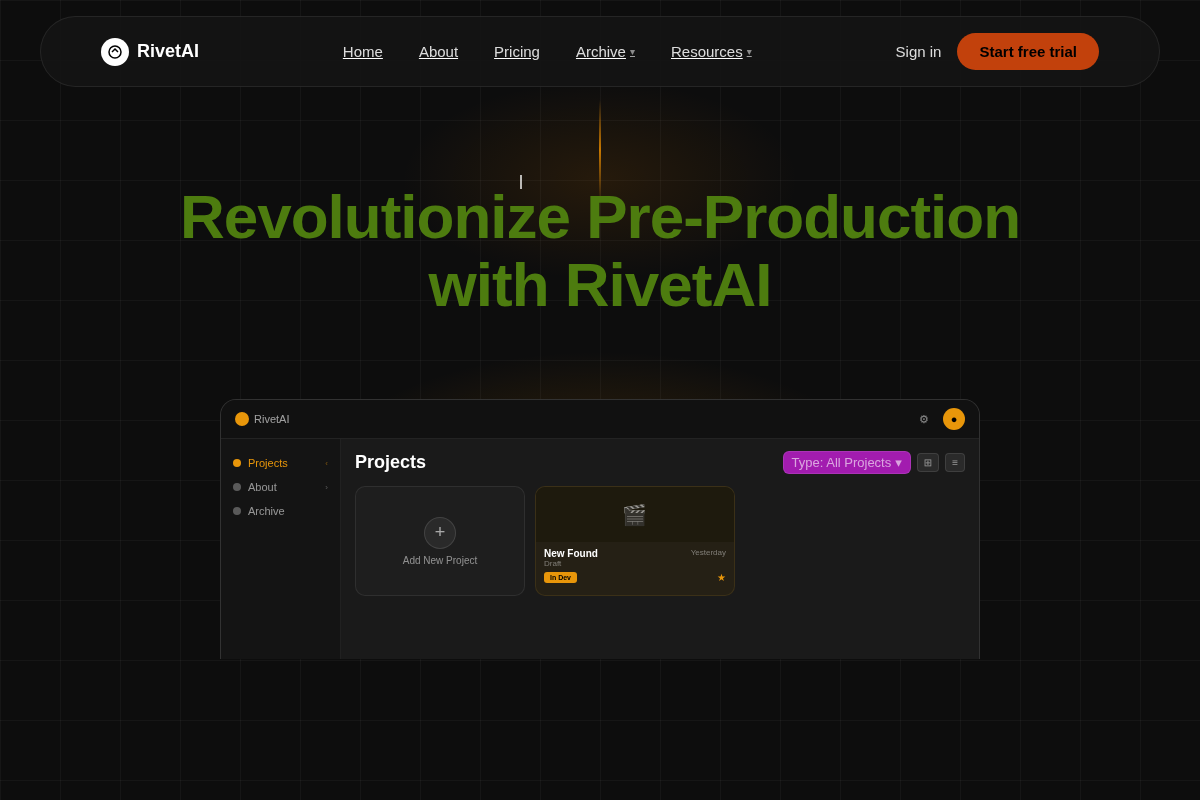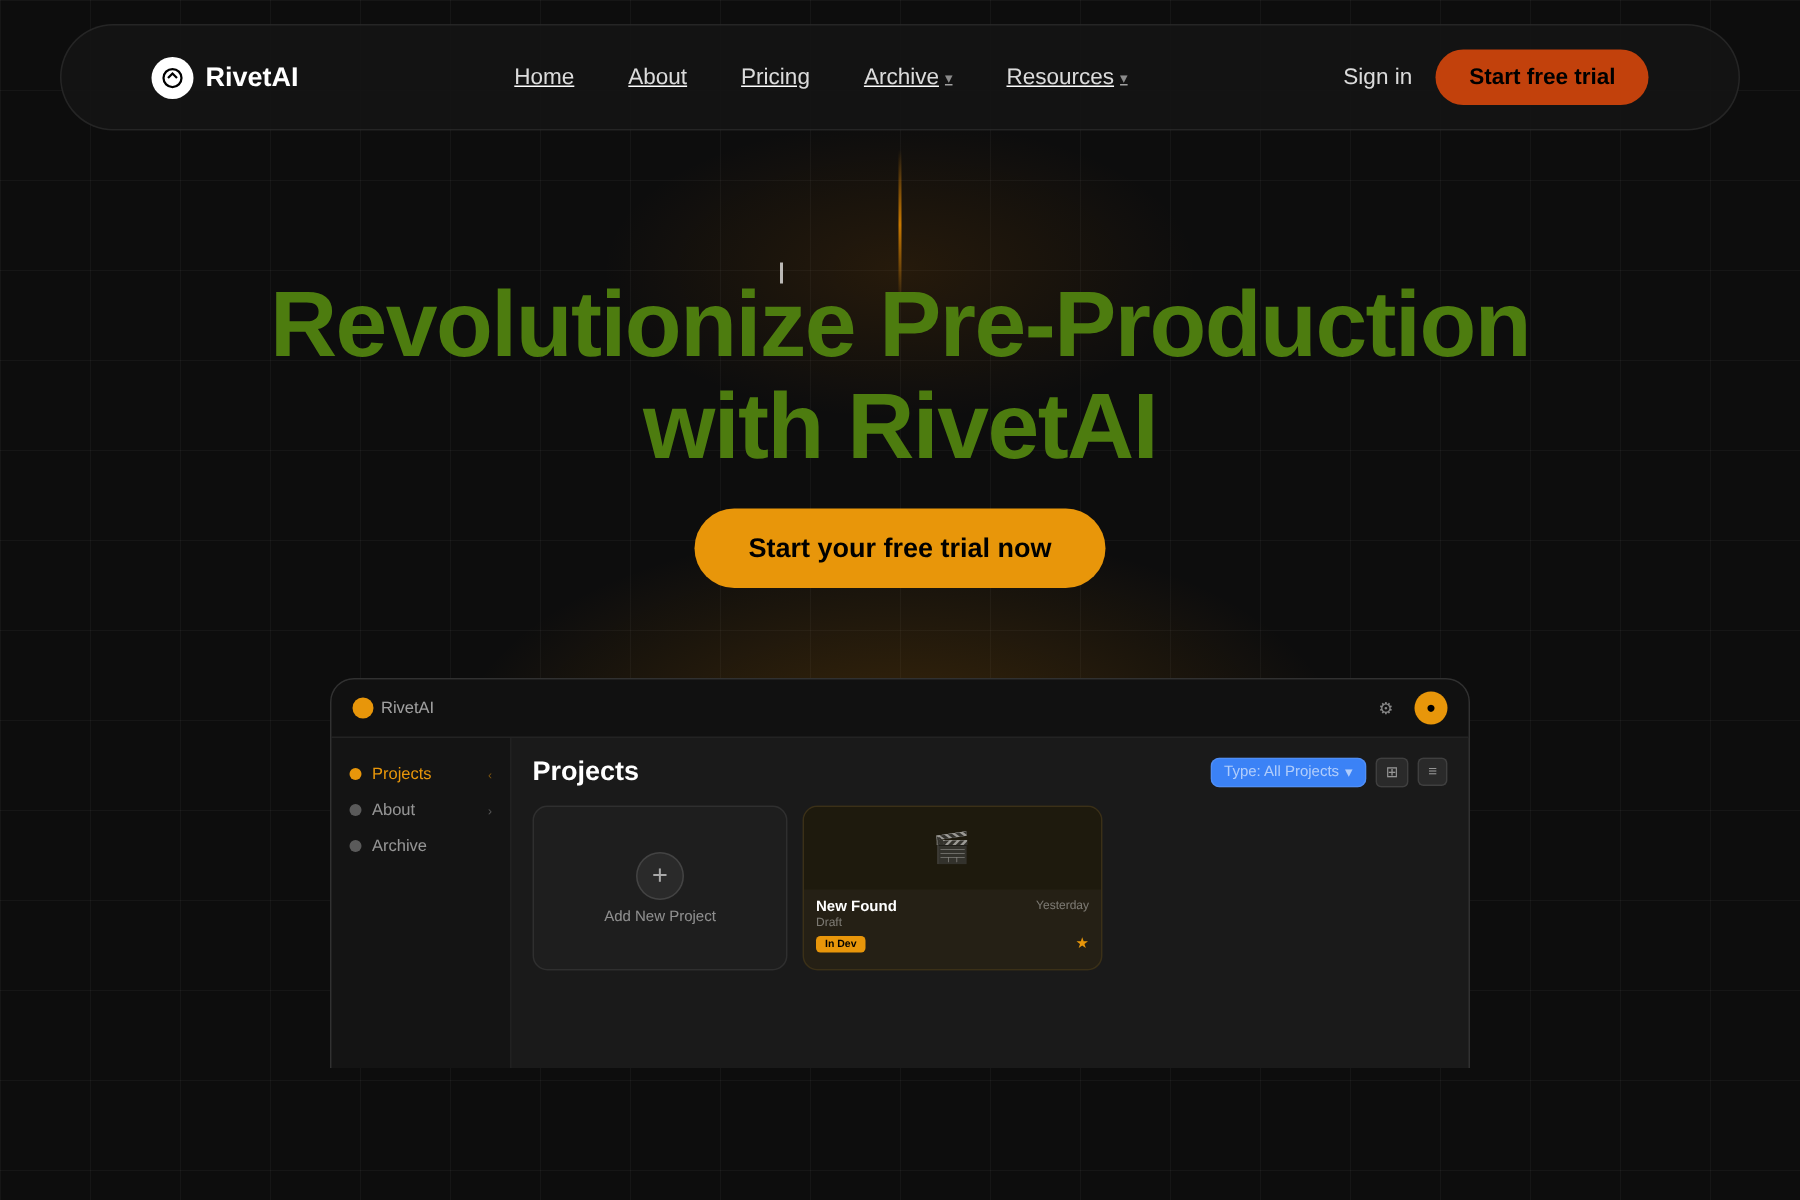--- a/index.html
+++ b/index.html
@@ -317,25 +317,25 @@
       color: #fff;
     }
 
     .app-main-controls {
       display: flex;
       align-items: center;
       gap: 6px;
     }
 
     .type-filter {
-      background: #3b82f6;
+      background: #a21caf;
       border: 1px solid rgba(255,255,255,0.1);
       border-radius: 6px;
       padding: 3px 8px;
-      font-size: 10px;
+      font-size: 13px;
       color: rgba(255,255,255,0.6);
       display: flex;
       align-items: flex-start;
       gap: 4px;
     }
 
     .view-btn {
       background: #2a2a2a;
       border: 1px solid rgba(255,255,255,0.1);
       border-radius: 4px;
@@ -513,21 +513,20 @@
   </div>
 
   <div class="nav-actions">
     <button class="btn-signin">Sign in</button>
     <button class="btn-trial">Start free trial</button>
   </div>
 </nav>
 
 <section class="hero">
   <h1 class="hero-title">Revolutionize Pre-Production with RivetAI</h1>
-  <button class="btn-cta">Start your free trial now</button>
 </section>
 
 <div style="display:flex; justify-content:center; position:relative; z-index:5;">
   <div class="app-preview">
 
     <div class="app-titlebar">
       <div class="app-logo-small">
         <div class="app-logo-dot"></div>
         <span>RivetAI</span>
       </div>

